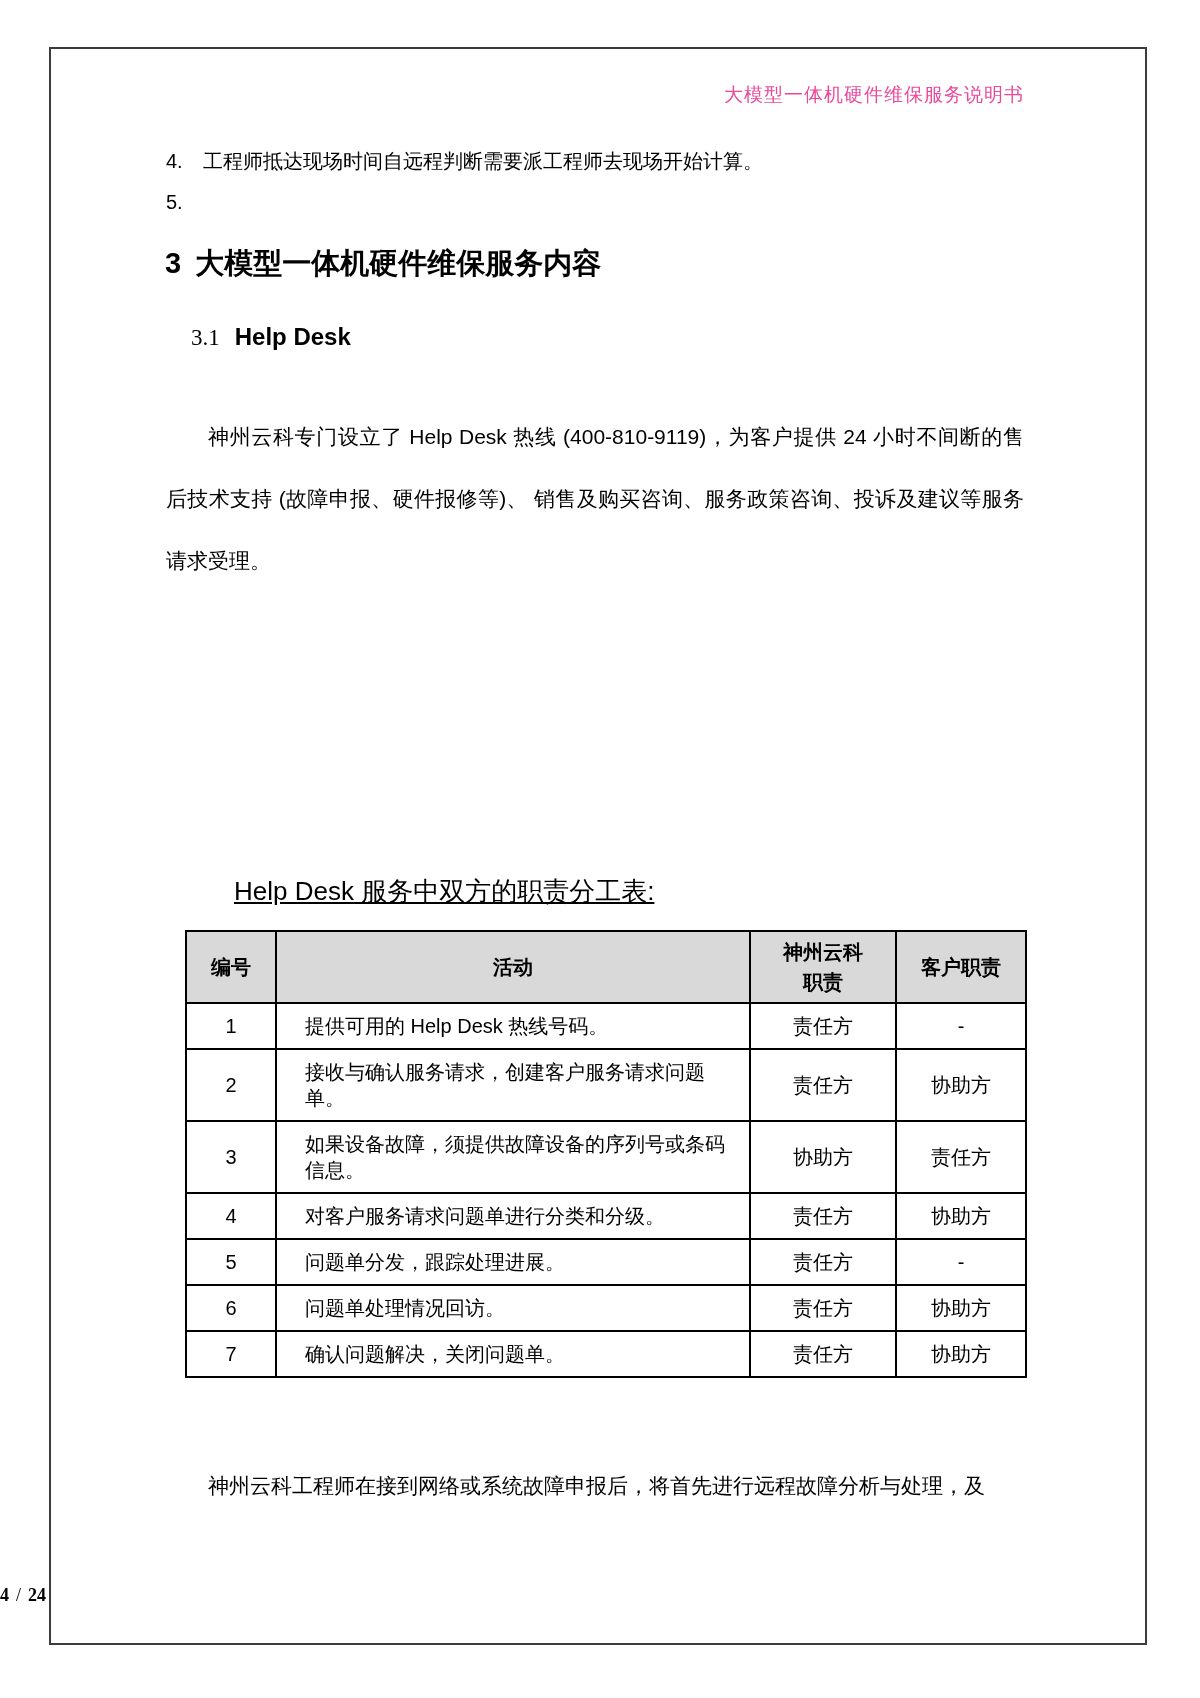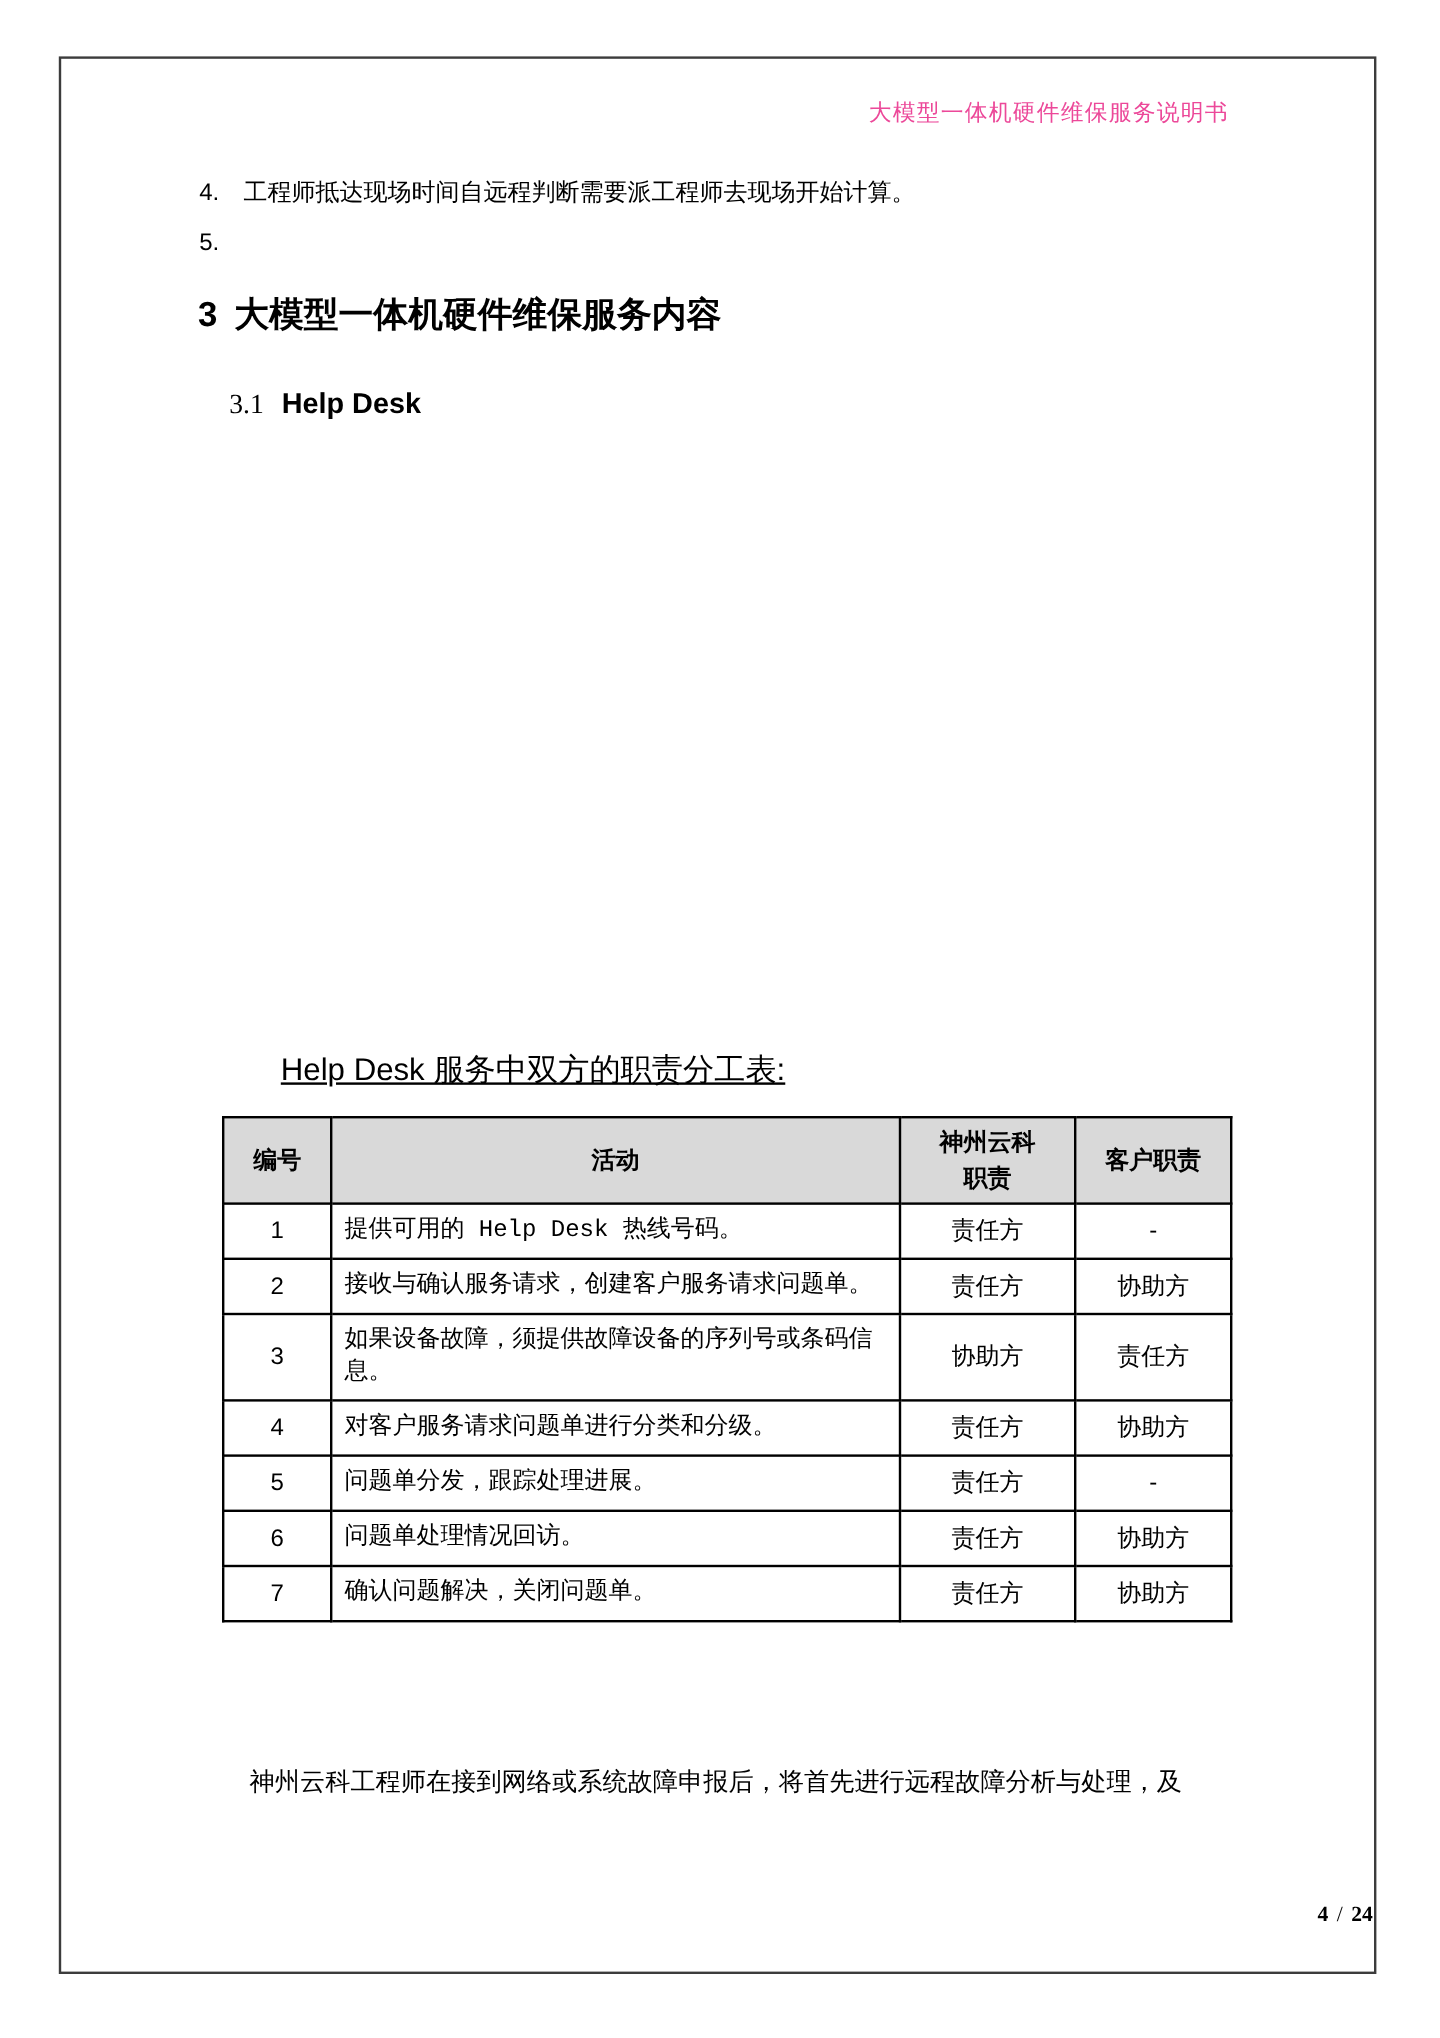--- a/index.html
+++ b/index.html
@@ -63,23 +63,23 @@
     vertical-align:middle;
   }
   table.resp th{
     background:#d9d9d9;font-weight:700;text-align:center;
     height:72px;line-height:30px;padding:4px 6px;
   }
   table.resp th.hc2{white-space:pre-line;}
   table.resp td{
     height:45px;line-height:26px;padding:9px 8px;text-align:center;
   }
-  table.resp td.c1{text-align:left;padding-left:10px;padding-right:8px;font-family:Liberation Mono, monospace;}
+  table.resp td.c1{text-align:left;padding-left:28px;padding-right:8px;}
   .footer{
-    position:absolute;left:0;top:1585px;width:1144px;text-align:right;
+    position:absolute;left:0;top:1585px;width:1144px;text-align:left;
     font-family:"Liberation Serif","DejaVu Serif",serif;
     font-weight:700;font-size:18px;line-height:20px;
   }
   .footer .sep{font-weight:400;padding:0 7px;}
 </style>
 </head>
 <body>
 
 <div class="page">
 
@@ -97,20 +97,21 @@
   </div>
 
   <div class="h1">
     <span class="h-num">3</span><span>大模型一体机硬件维保服务内容</span>
   </div>
 
   <div class="h2 h2-31">
     <span class="h-num">3.1</span><span>Help Desk</span>
   </div>
 
+  <div class="para p1">神州云科专门设立了 Help Desk 热线 (400-810-9119)，为客户提供 24 小时不间断的售后技术支持 (故障申报、硬件报修等)、 销售及购买咨询、服务政策咨询、投诉及建议等服务请求受理。</div>
 
 
   <div class="table-caption">Help Desk 服务中双方的职责分工表:</div>
 
   <table class="resp">
     <colgroup>
       <col class="w0">
         <col class="w1">
         <col class="w2">
         <col class="w3">

